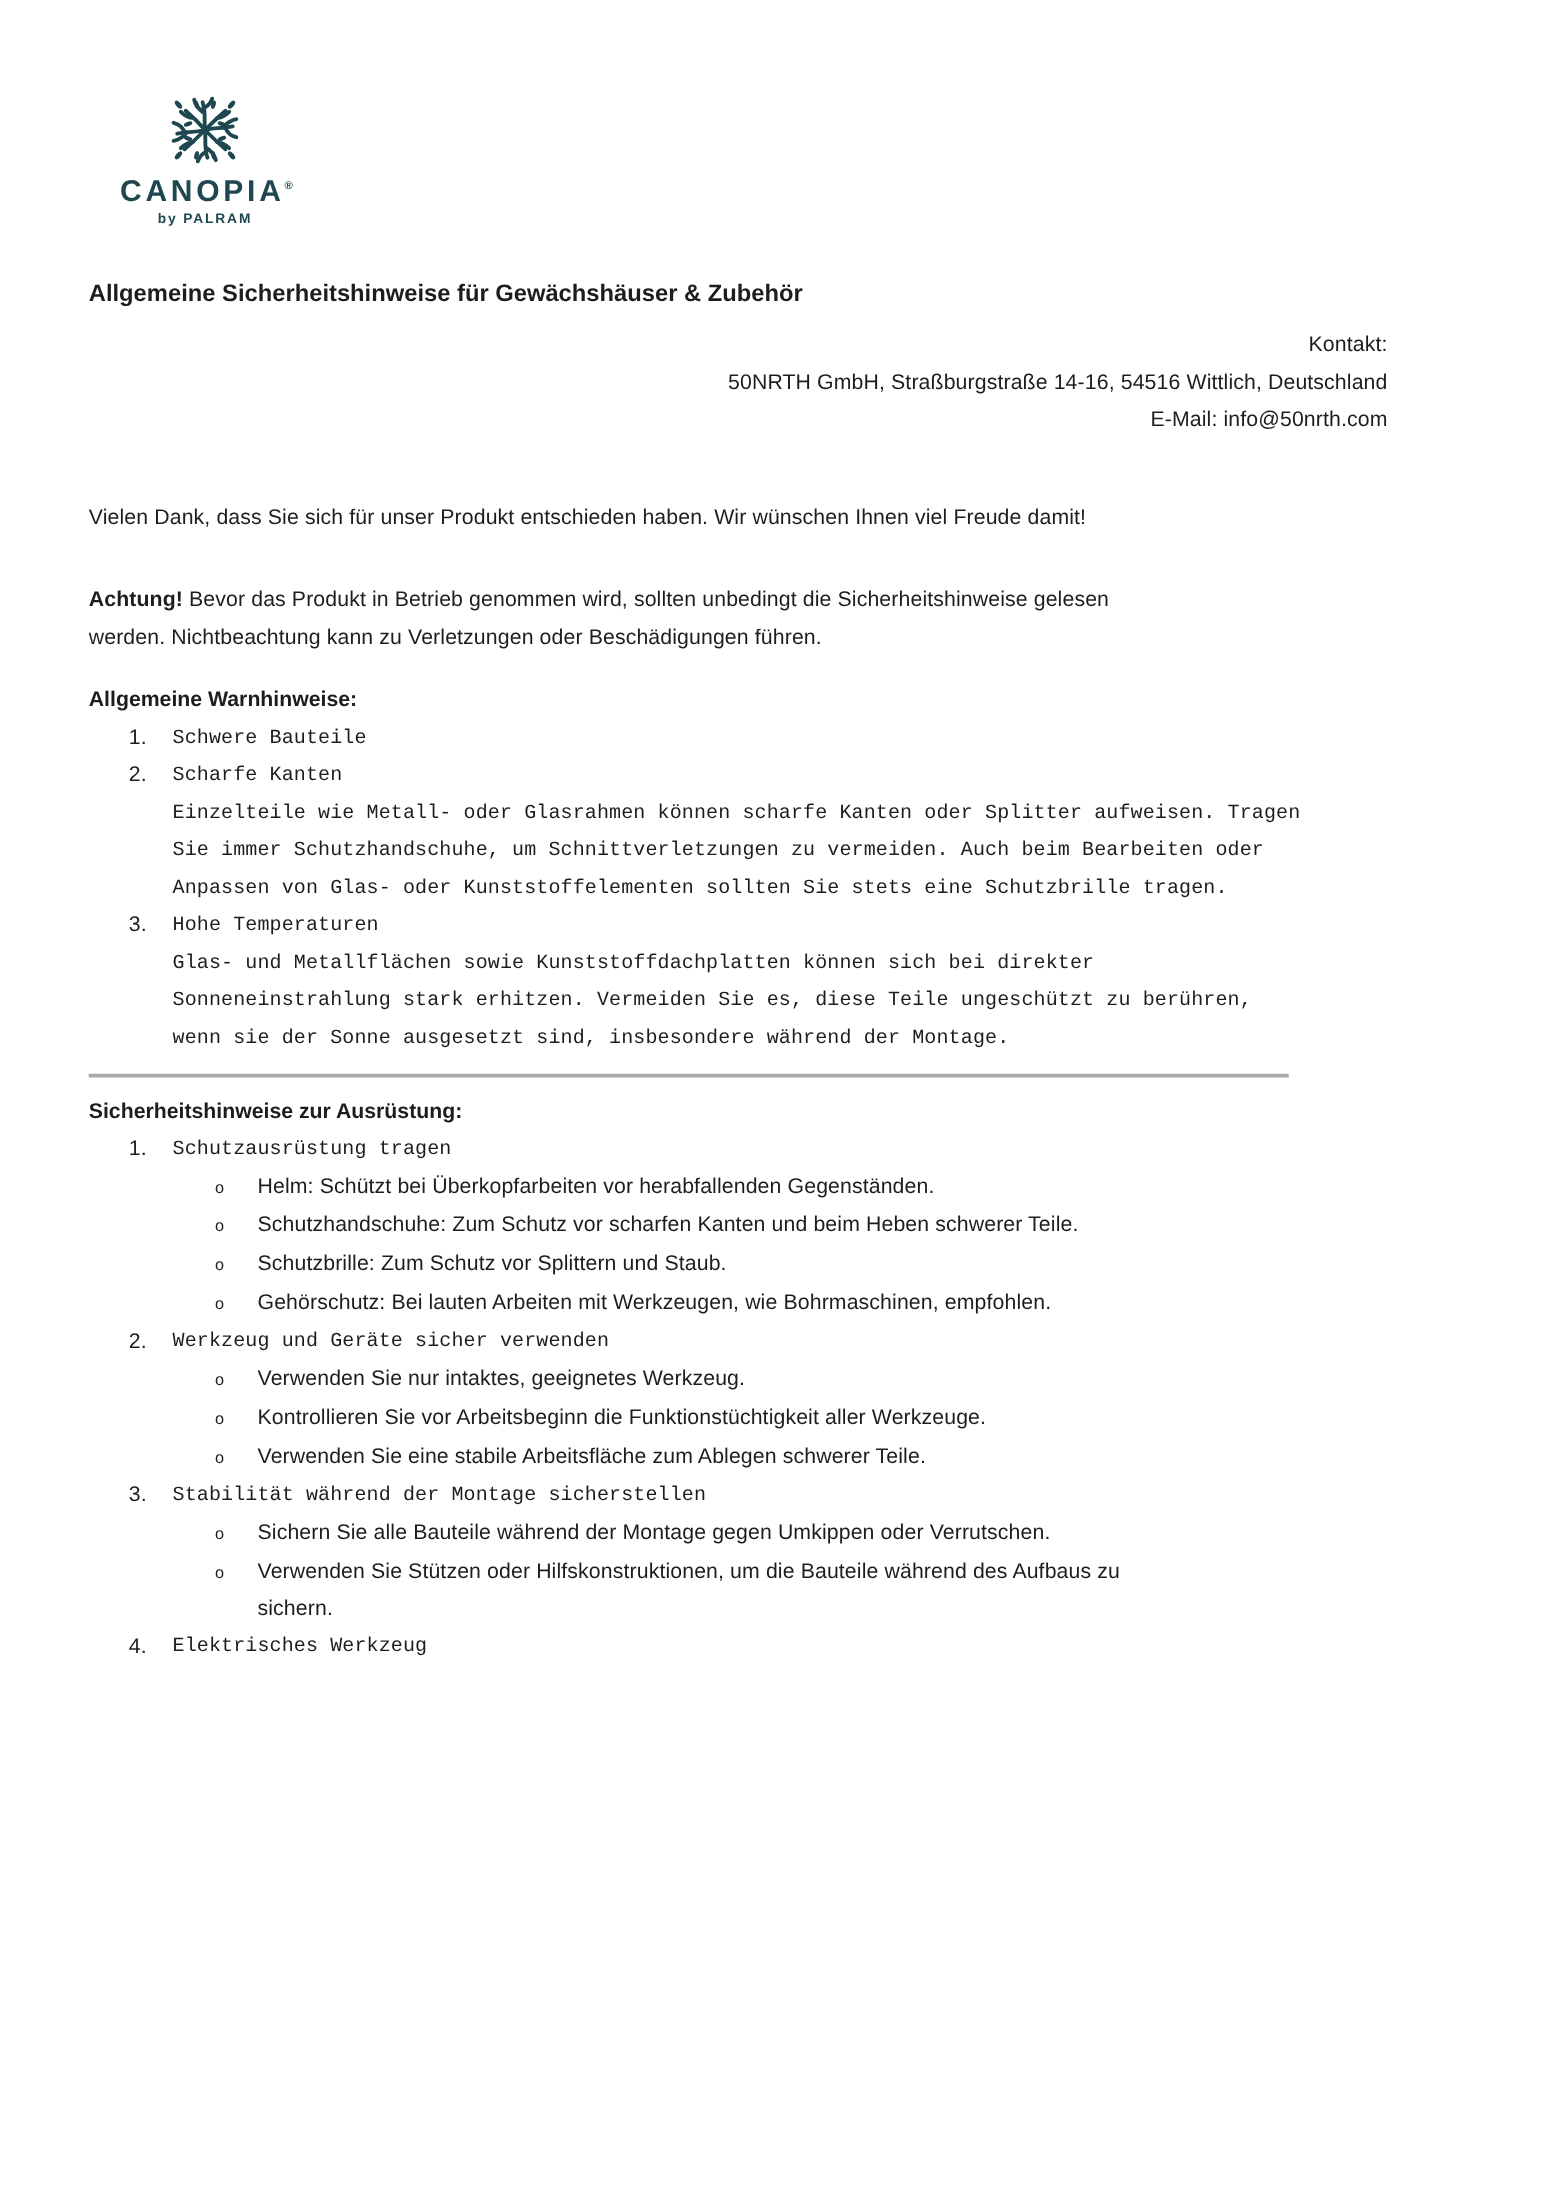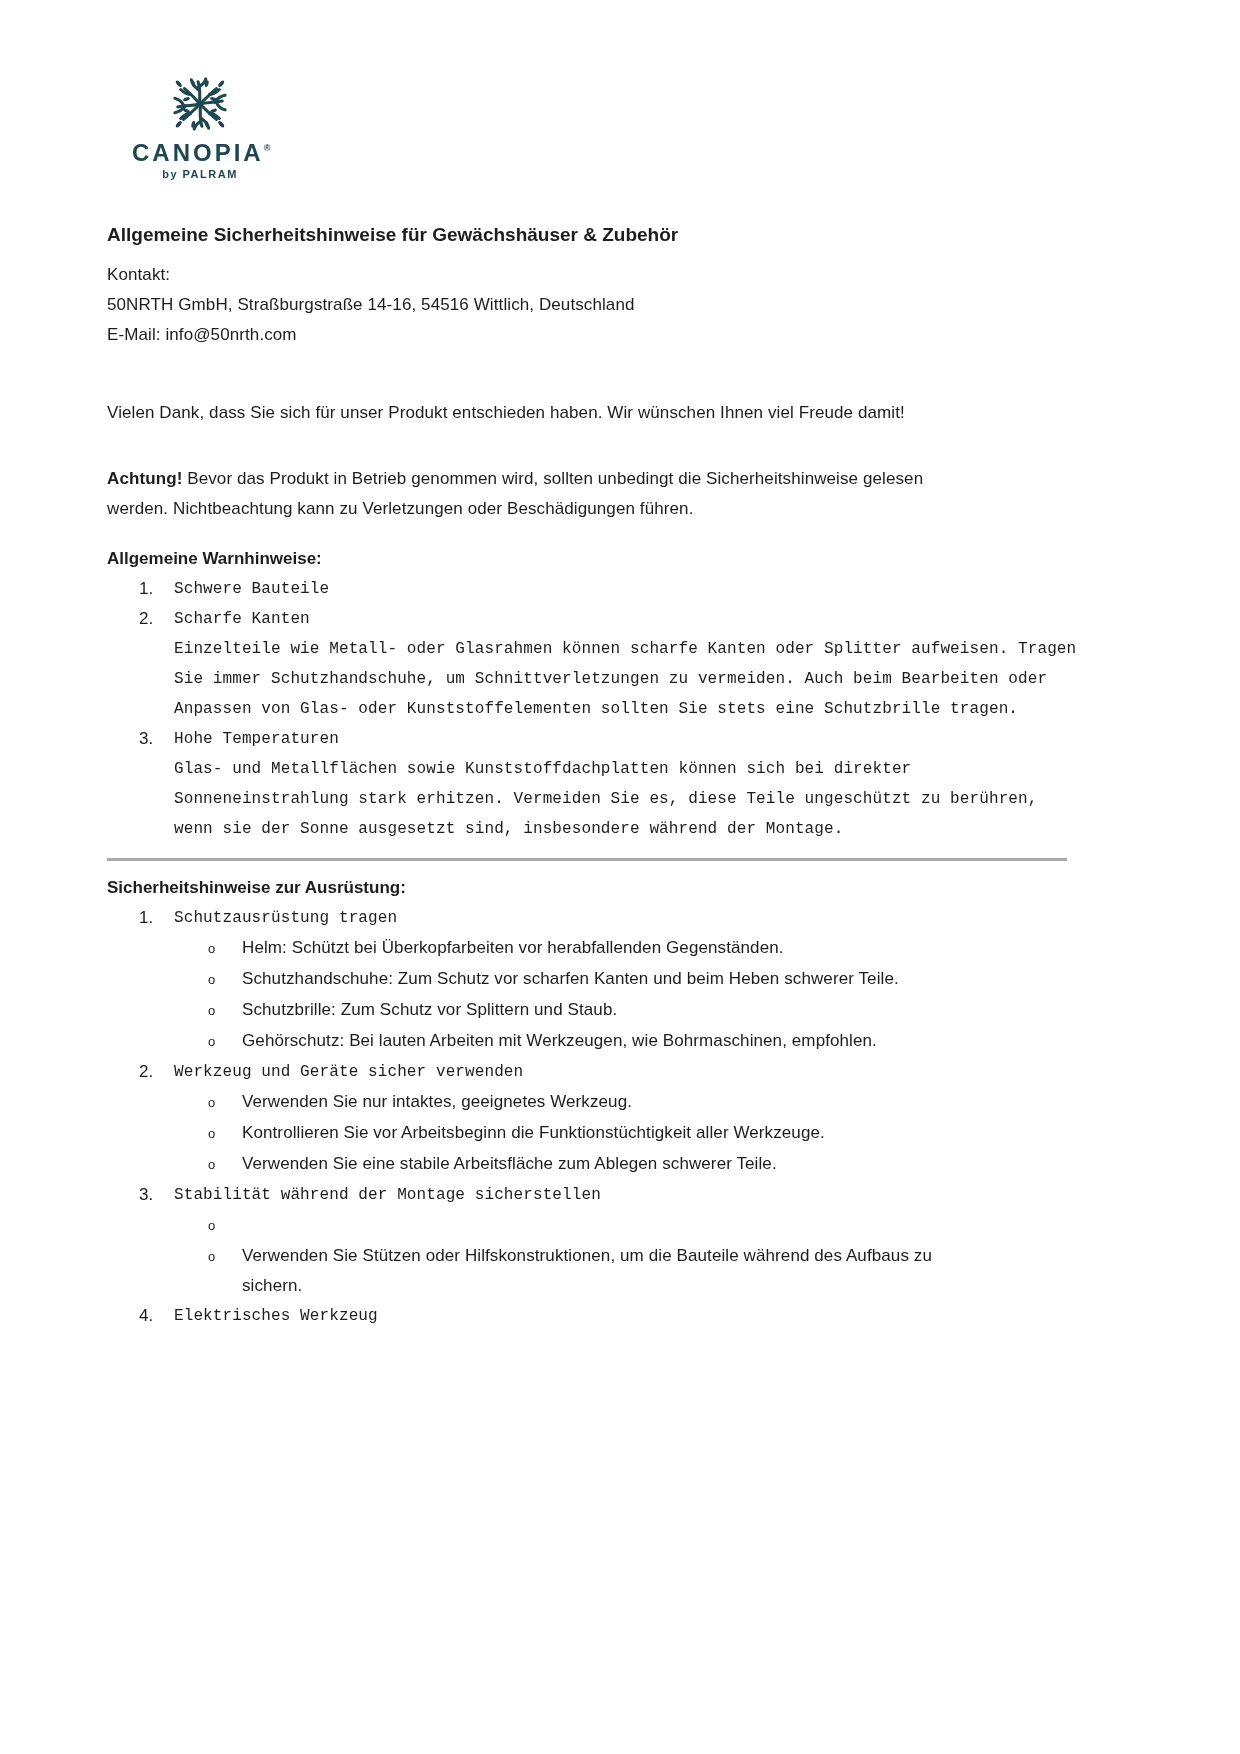--- a/index.html
+++ b/index.html
@@ -11,21 +11,21 @@
     width: 1240px;
     height: 1754px;
     overflow: hidden;
     font-family: "Liberation Sans", sans-serif;
     color: #1d1d1d;
   }
   .page {
     box-sizing: border-box;
     width: 1240px;
     height: 1754px;
-    padding: 76px 130px 0 107px;
+    padding: 76px 130px 0 71px;
   }
 
   
   .logo-block {
     width: 136px;
     margin-left: 25px;
     text-align: center;
   }
   .logo-tree {
     display: block;
@@ -57,21 +57,21 @@
     margin-top: 42px;
     font-size: 19px;
     font-weight: bold;
     line-height: 26px;
   }
   .body-text {
     font-size: 17px;
     line-height: 30px;
     letter-spacing: 0.1px;
   }
-  .contact-block { margin-top: 12px; }
+  .contact-block { margin-top: 12px; text-align: right; }
   .intro-par    { margin-top: 48px; max-width: 920px; }
   .warning-par  { margin-top: 36px; max-width: 860px; }
   .warning-par b { font-weight: bold; }
   .section-heading {
     margin-top: 20px;
     font-size: 17px;
     font-weight: bold;
     line-height: 30px;
   }
 
@@ -244,20 +244,21 @@
             <div class="sub-text">Verwenden Sie eine stabile Arbeitsfläche zum Ablegen schwerer Teile.</div>
           </div>
         </div>
       </div>
       <div class="list-item">
         <div class="num-cell">3.</div>
         <div class="item-content">
           <div class="item-title">Stabilität während der Montage sicherstellen</div>
           <div class="subitem">
             <div class="sub-marker">o</div>
+            <div class="sub-text">Sichern Sie alle Bauteile während der Montage gegen Umkippen oder Verrutschen.</div>
           </div>
           <div class="subitem">
             <div class="sub-marker">o</div>
             <div class="sub-text">Verwenden Sie Stützen oder Hilfskonstruktionen, um die Bauteile während des Aufbaus zu sichern.</div>
           </div>
         </div>
       </div>
       <div class="list-item">
         <div class="num-cell">4.</div>
         <div class="item-content">

